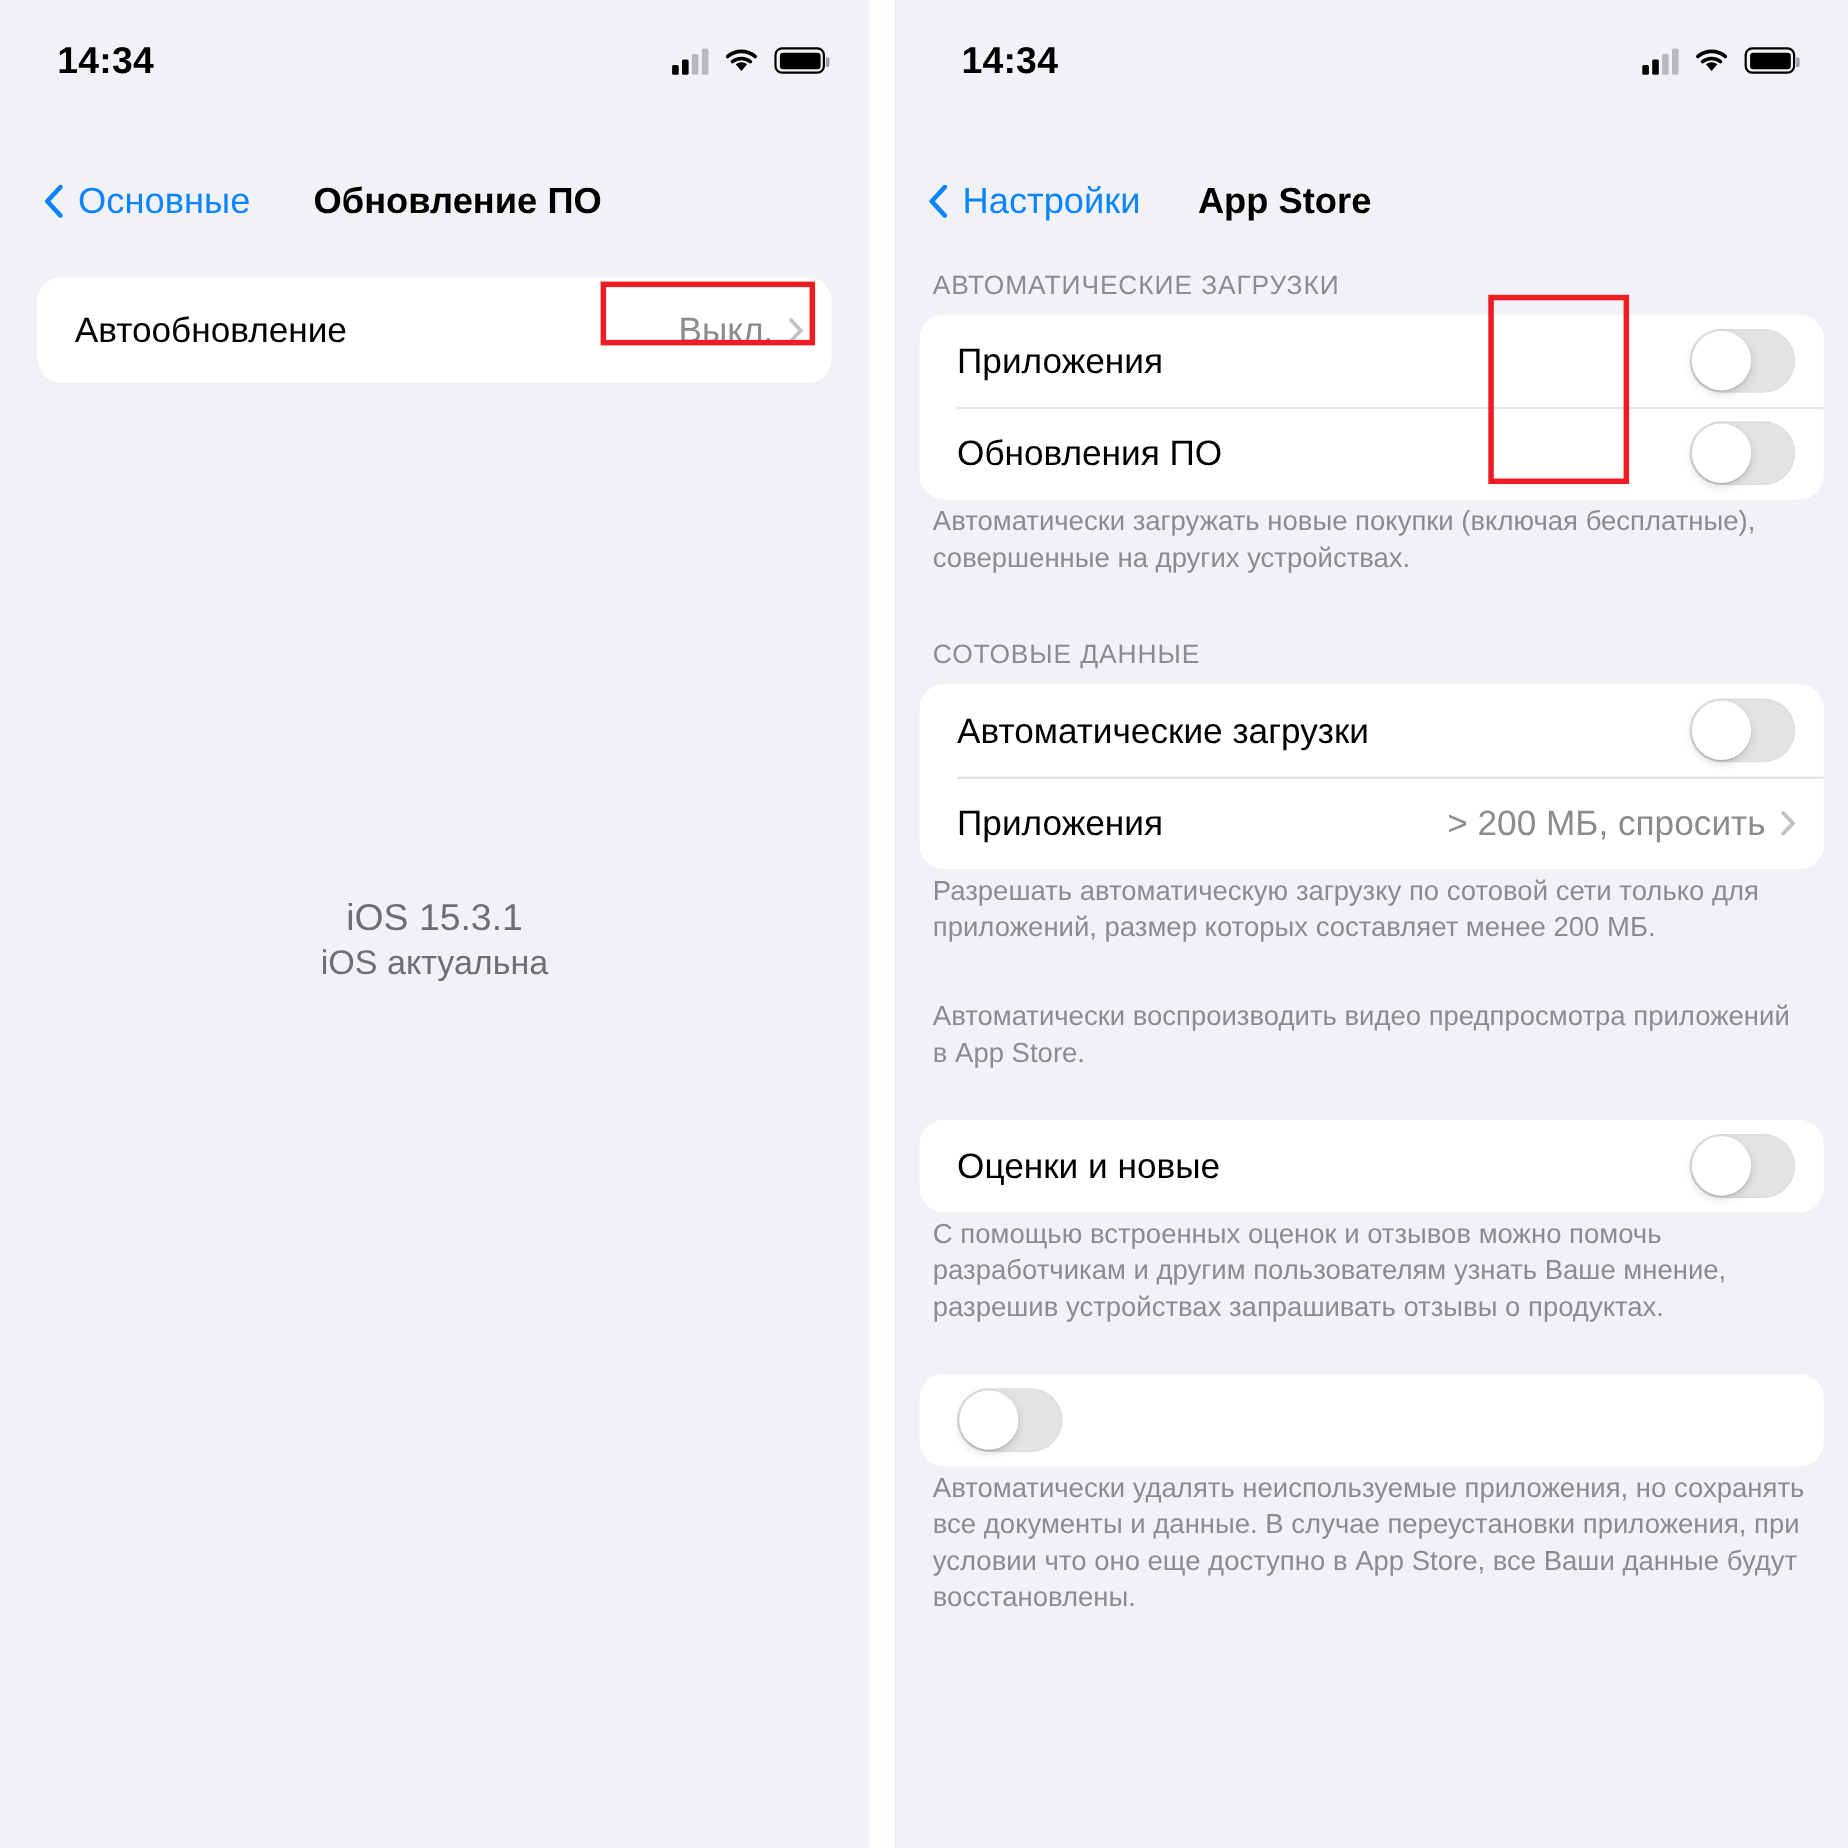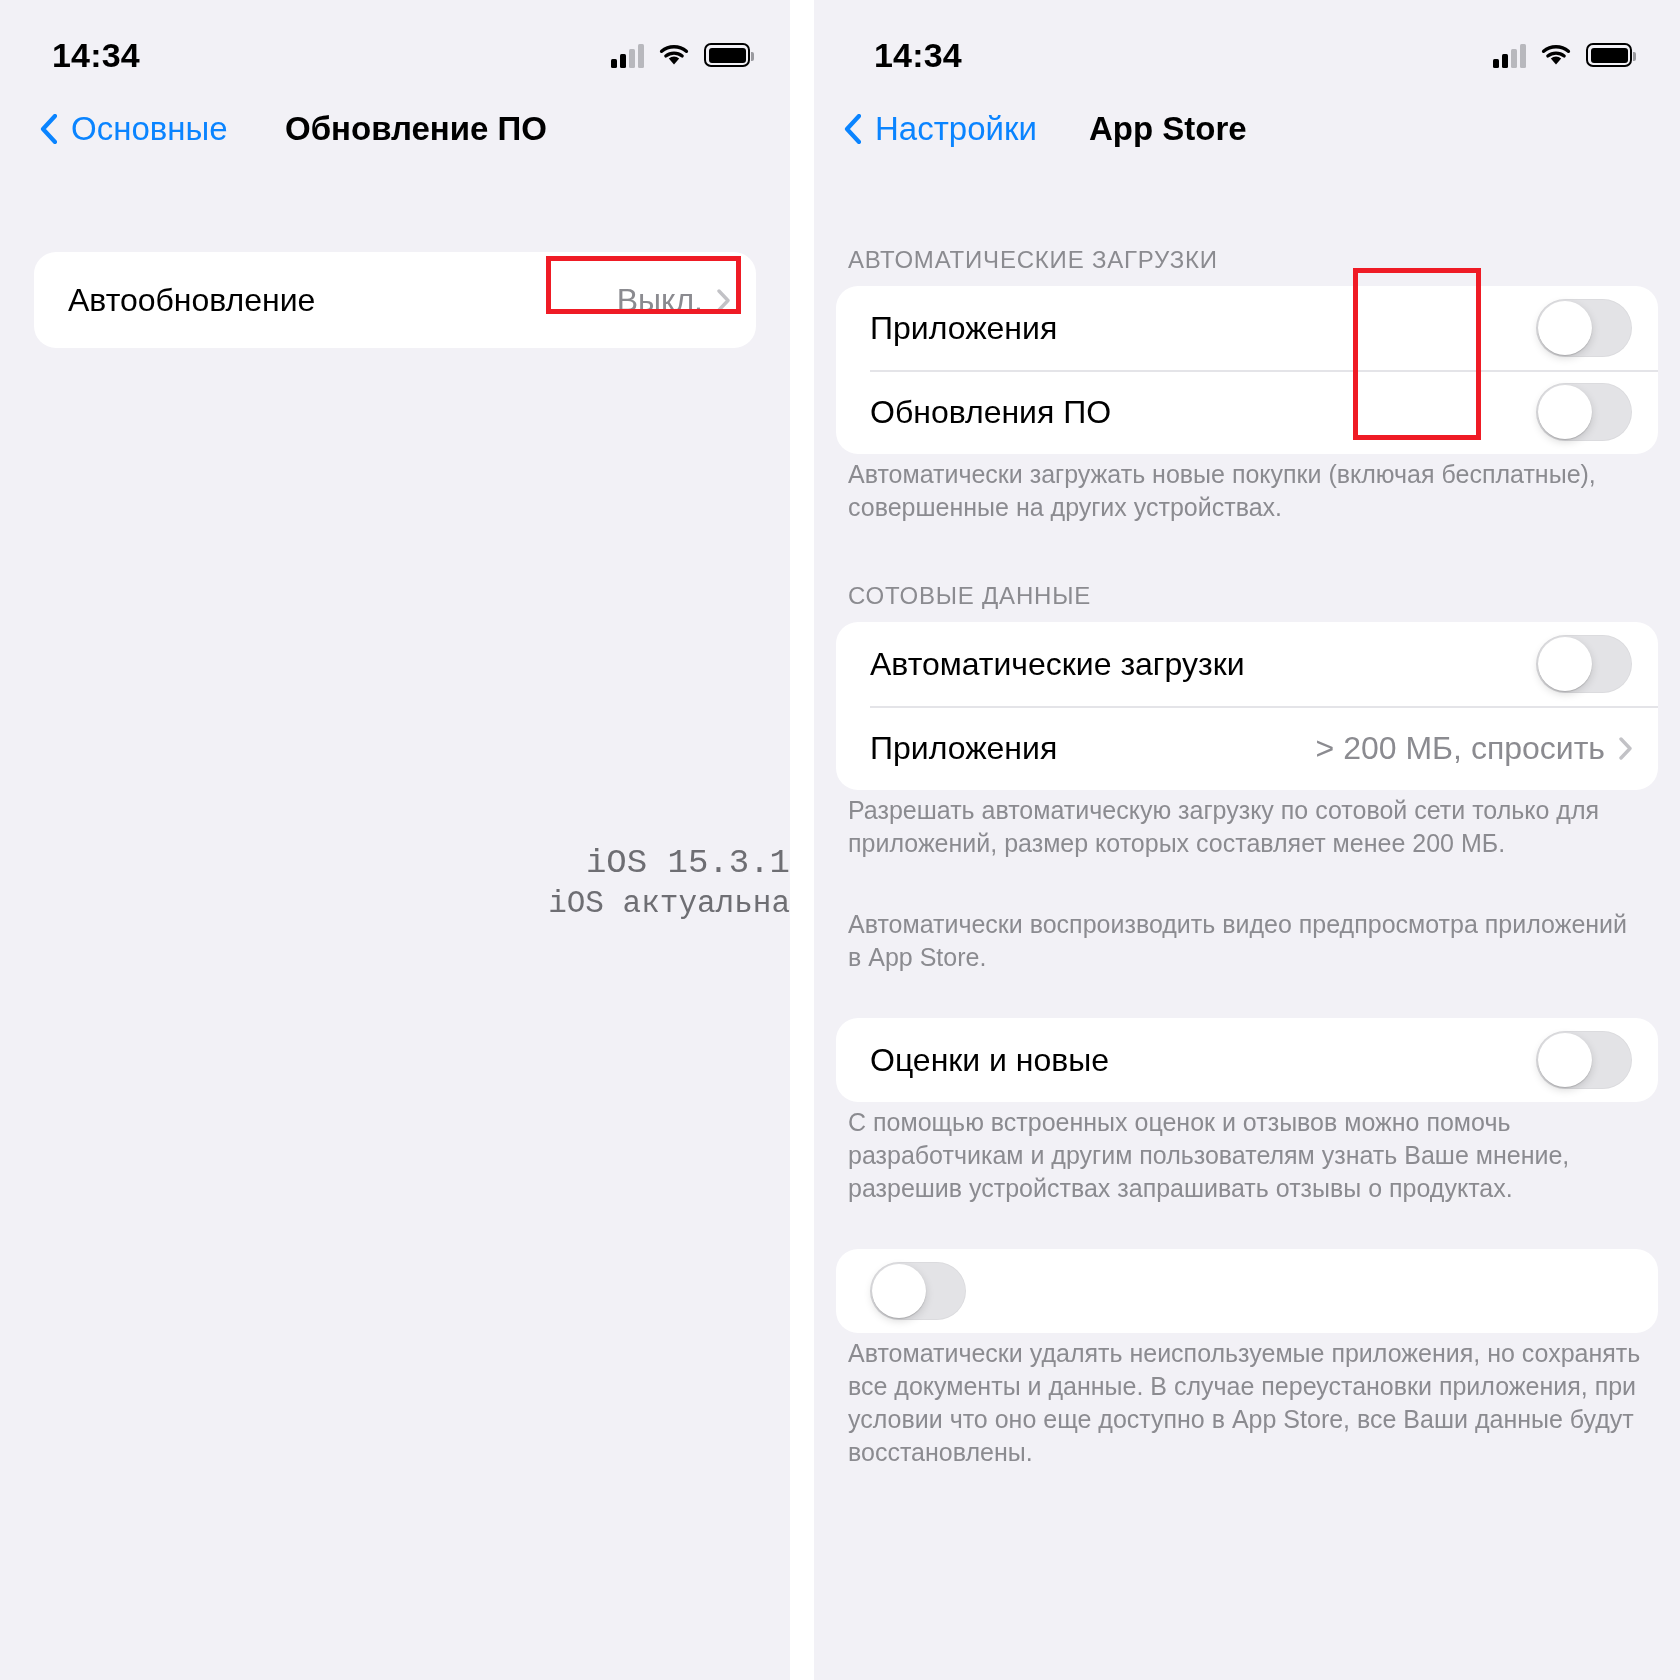--- a/index.html
+++ b/index.html
@@ -59,21 +59,21 @@
   .ico-batt::after {
     content:""; position:absolute; right:-6px; top:7px;
     width:3px; height:9px; background:#9a9a9f; border-radius:0 2px 2px 0;
   }
   .ico-batt span { display:block; height:100%; background:#000; border-radius:3px; width:100%; }
 
   
   .navbar {
     height: 92px;
     display: flex;
-    align-items: flex-start;
+    align-items: flex-end;
     position: relative;
   }
   .nav-back {
     display: flex; align-items: center; gap: 14px;
     color: #0a84ff;
     font-size: 33px;
     cursor: pointer;
   }
   .chev-back {
     width: 17px; height: 30px; flex:0 0 17px;
@@ -161,23 +161,22 @@
     pointer-events: none;
     z-index: 20;
   }
   .gap-md { height: 44px; }
   .gap-lg { height: 58px; }
 
   
   .center-version {
     position: absolute;
     left: 0; right: 0;
-    top: 842px;
-    text-align: right;
-    font-family: Liberation Mono, monospace;
+    top: 813px;
+    text-align: center;
   }
   .ver-main { font-size: 34px; color: #6e6e73; line-height: 1.25; }
   .ver-sub  { font-size: 31px; color: #6e6e73; line-height: 1.25; }
 </style>
 </head>
 <body>
 
 <div class="screens">
 
   <div class="screen screen-left">

